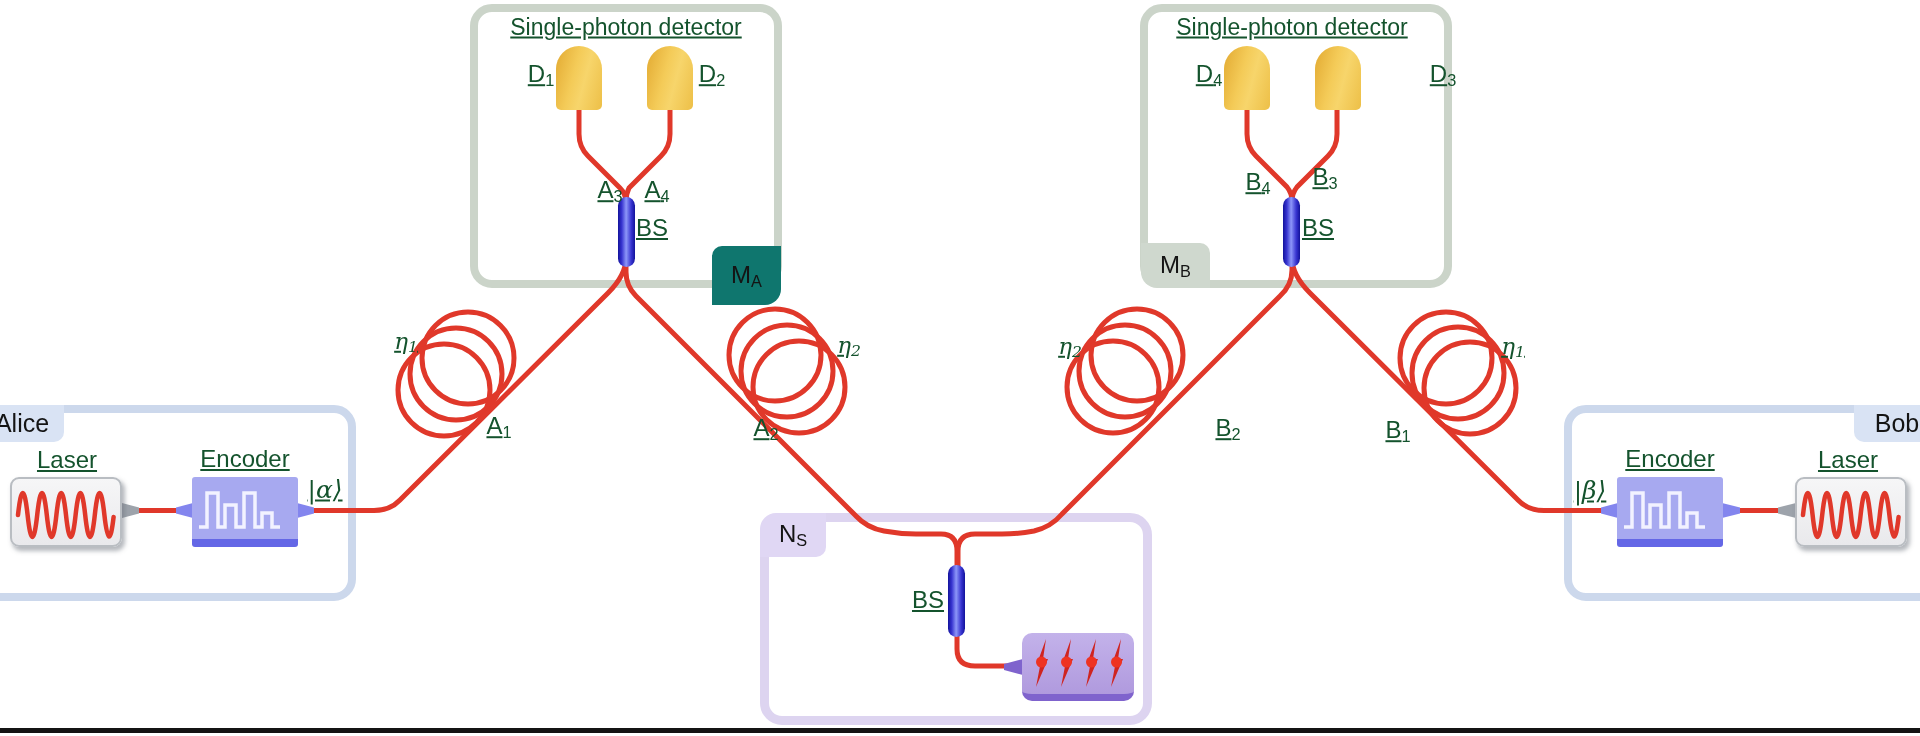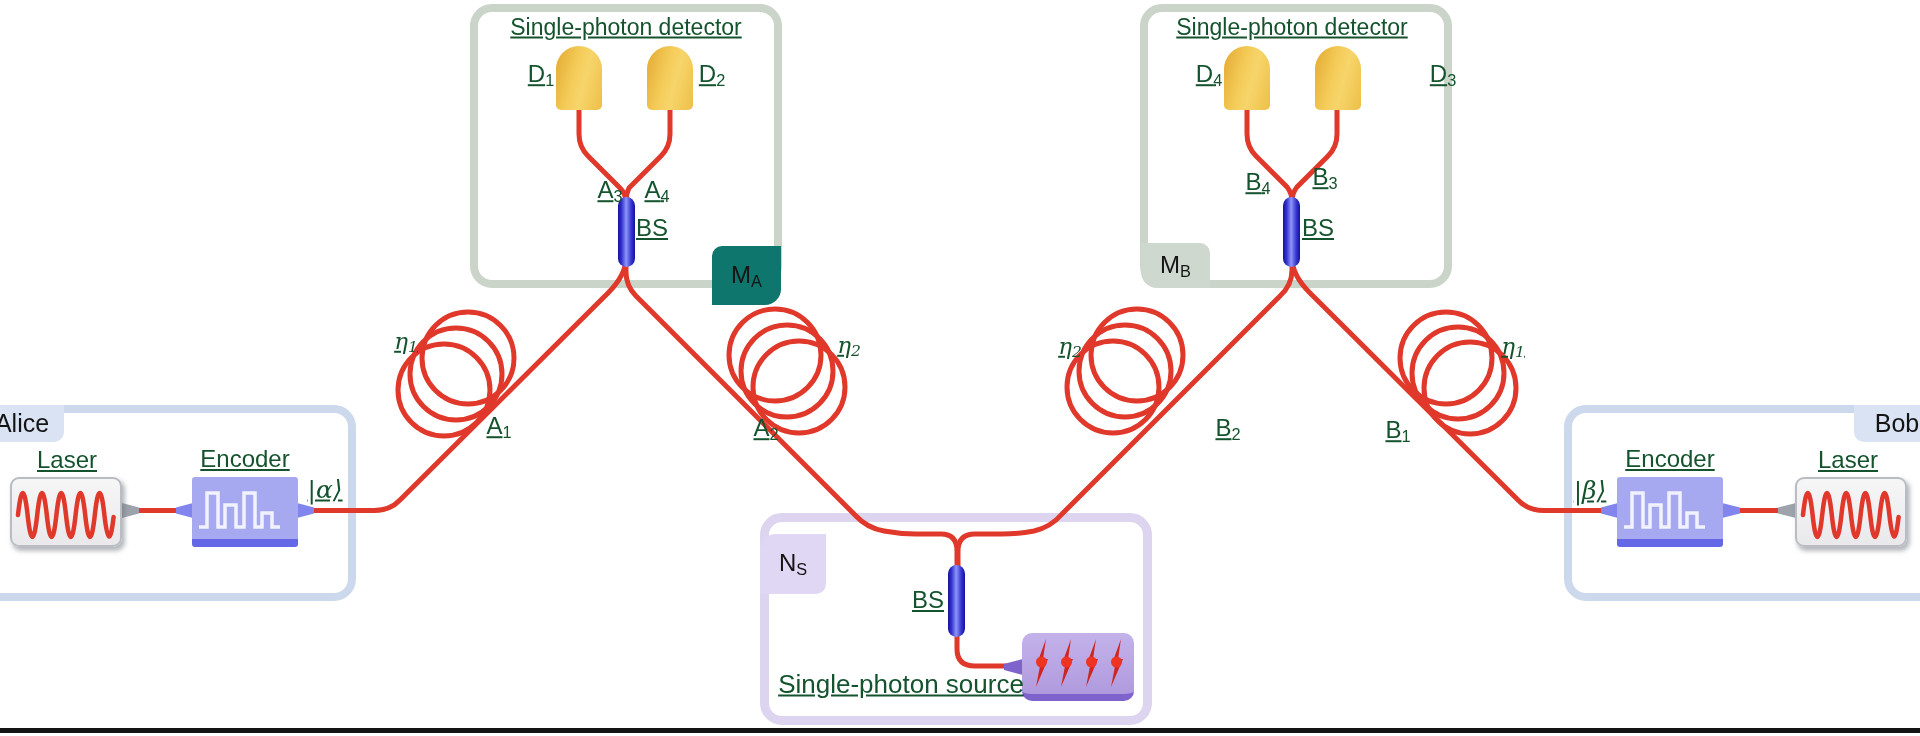--- a/index.html
+++ b/index.html
@@ -13,21 +13,21 @@
   #box-alice{left:-30px;top:405px;width:386px;height:196px;border:8px solid #ccd8ec;}
   #box-bob  {left:1564px;top:405px;width:386px;height:196px;border:8px solid #ccd8ec;}
   #box-ns   {left:760px;top:513px;width:392px;height:212px;border:9px solid #ddd4f0;}
 
   .tab{position:absolute;z-index:2;display:flex;align-items:center;justify-content:center;
        font-size:24px;color:#141414;}
   #tab-ma   {left:712px;top:246px;width:69px;height:59px;background:#0f766e;border-radius:10px 0 16px 0;}
   #tab-mb   {left:1141px;top:243px;width:69px;height:45px;background:#cfd8ce;border-radius:0 10px 0 16px;}
   #tab-alice{left:-20px;top:405px;width:84px;height:37px;background:#d9e3f4;border-radius:16px 0 10px 0;font-size:25px;}
   #tab-bob  {left:1854px;top:405px;width:86px;height:37px;background:#d9e3f4;border-radius:0 16px 0 10px;font-size:25px;}
-  #tab-ns   {left:760px;top:513px;width:66px;height:60px;background:#e0d7f4;border-radius:16px 0 10px 0;margin-top:21px;}
+  #tab-ns   {left:760px;top:513px;width:66px;height:44px;background:#e0d7f4;border-radius:16px 0 10px 0;}
 
   
   #fiber-svg{position:absolute;left:0;top:0;z-index:3;}
   .fiber{stroke:#e0382a;stroke-width:5;fill:none;stroke-linecap:round;}
   .coil{stroke:#e0382a;stroke-width:5;fill:none;}
 
   
   .comp{position:absolute;z-index:4;}
   .dome{width:46px;height:64px;border-radius:23px 23px 5px 5px;
         background:linear-gradient(105deg,#e2a931 0%,#f4cb58 40%,#f7d56b 60%,#edbf47 100%);}
@@ -209,16 +209,15 @@
   <div class="lbl" style="left:1398px;top:431px;"><span>B</span><span class="sub">1</span></div>
 
   <div class="lbl" style="left:67px;top:460px;">Laser</div>
   <div class="lbl" style="left:245px;top:459px;">Encoder</div>
   <div class="lbl serifit f25" style="left:325px;top:489px;">|α⟩</div>
 
   <div class="lbl" style="left:1670px;top:459px;">Encoder</div>
   <div class="lbl" style="left:1848px;top:460px;">Laser</div>
   <div class="lbl serifit f25" style="left:1590px;top:490px;">|β⟩</div>
 
-  <div class="lbl f26" style="left:901px;top:684px;">Single-photon source</div>
 
   <div id="bottom-rule"></div>
 </div>
 
 </body></html>

